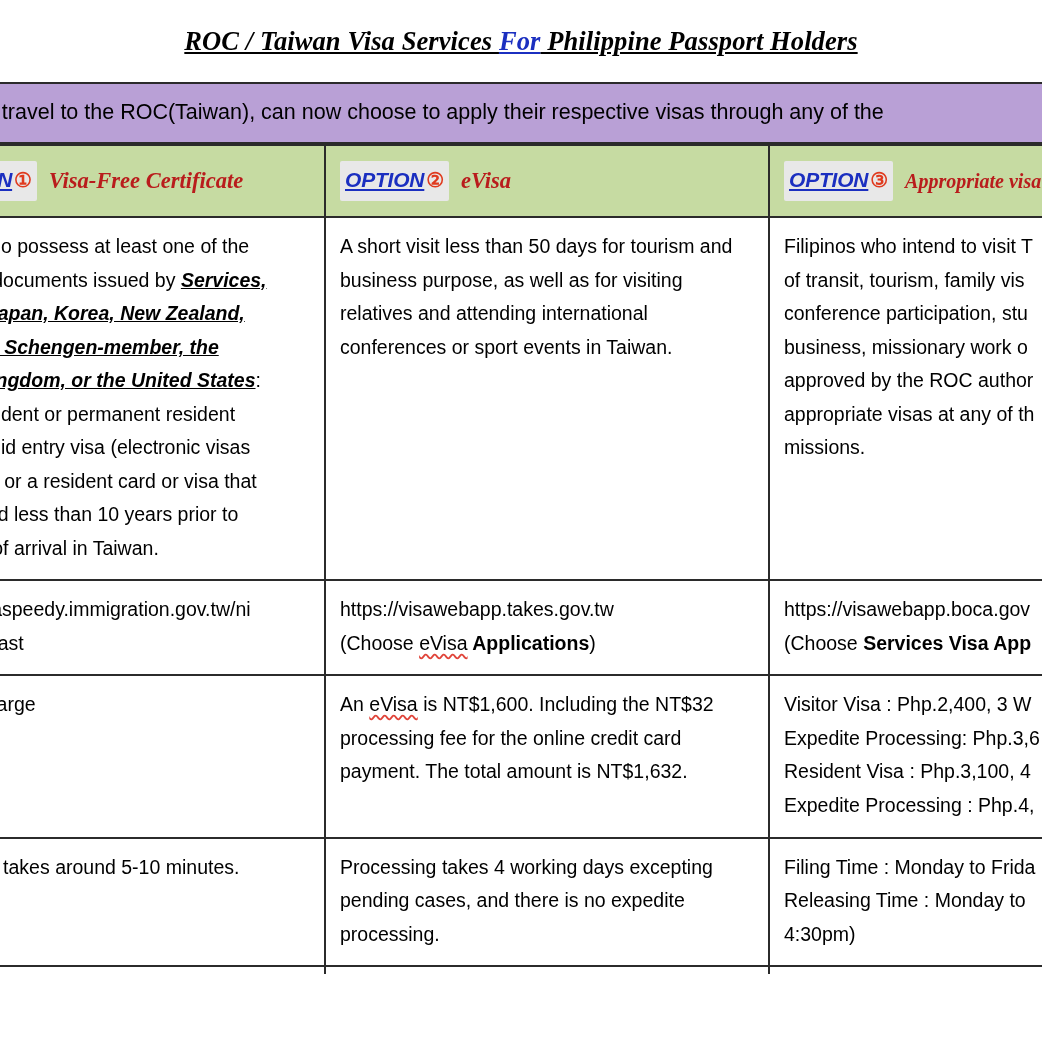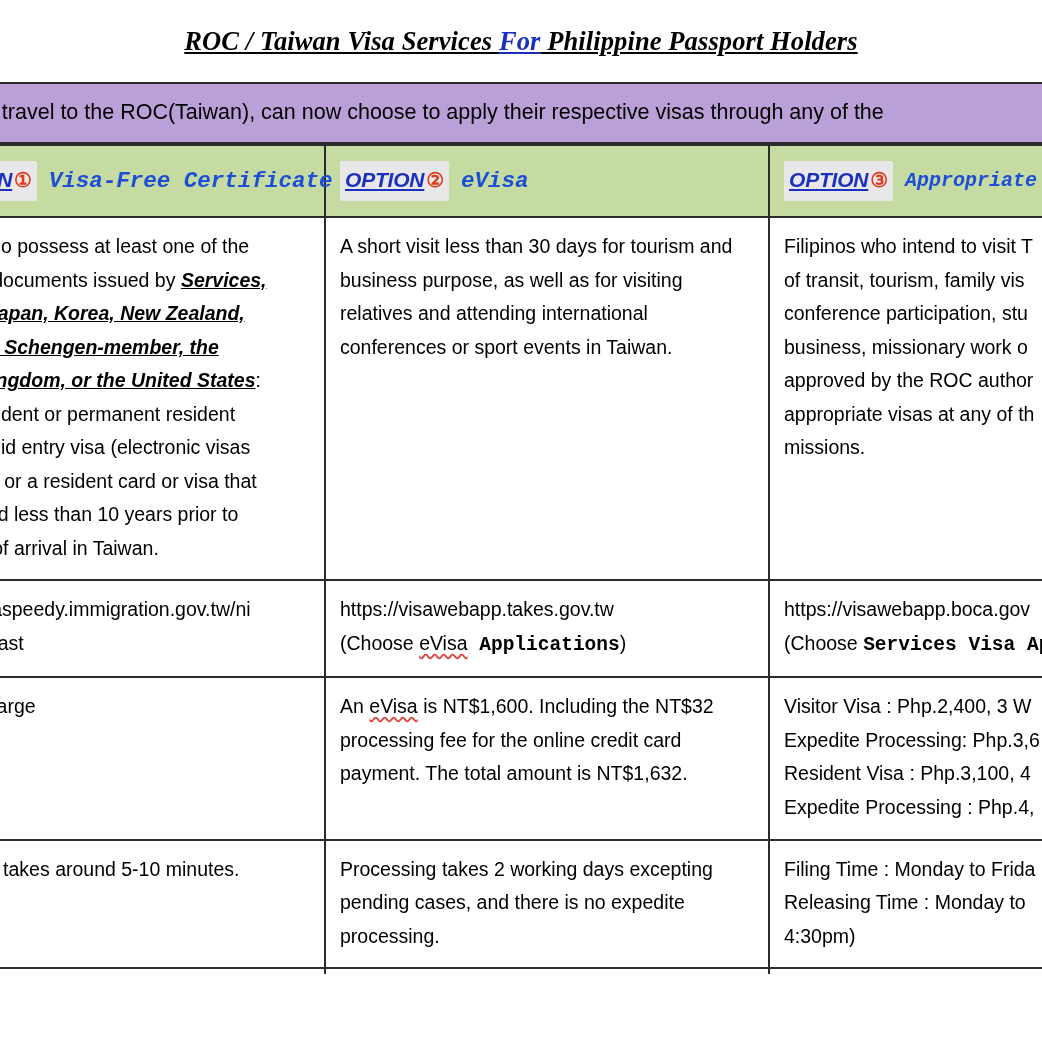--- a/index.html
+++ b/index.html
@@ -115,29 +115,29 @@
   .opt-badge .circnum {
     display: inline-block;
     font-size: 20px;
     text-decoration: none;
     color: #e03a1e;
     font-style: normal;
     font-weight: bold;
     margin-left: 2px;
   }
   .hdr-label {
-    font-family: Liberation Mono, monospace;
+    font-family: Liberation Serif, serif;
     font-size: 22.5px;
     font-weight: bold;
     font-style: italic;
-    color: #1d4ed8;
+    color: #b91c1c;
   }
   .hdr-label.sm { font-size: 20px; }
 
-  .bold { font-weight: bold; font-family: Liberation Mono, monospace; }
+  .bold { font-weight: bold; }
   .bi-u {
     font-weight: bold;
     font-style: italic;
     text-decoration: underline;
   }
   .spell {
     text-decoration: underline;
     text-decoration-style: wavy;
     text-decoration-color: #e0443a;
     text-underline-offset: 3px;
@@ -200,21 +200,21 @@
           <div><span>g documents issued by </span><span class="bi-u">Services,</span></div>
           <div class="bi-u">, Japan, Korea, New Zealand,</div>
           <div class="bi-u">he Schengen-member, the</div>
           <div><span class="bi-u">Kingdom, or the United States</span><span>:</span></div>
           <div>esident or permanent resident</div>
           <div>valid entry visa (electronic visas</div>
           <div>d), or a resident card or visa that</div>
           <div>ired less than 10 years prior to</div>
           <div>e of arrival in Taiwan.</div>
         </td>
-        <td>A short visit less than 30 days for tourism and business purpose, as well as for visiting relatives and attending international conferences or sport events in Taiwan.</td>
+        <td>A short visit less than 50 days for tourism and business purpose, as well as for visiting relatives and attending international conferences or sport events in Taiwan.</td>
         <td>
           <div>Filipinos who intend to visit T</div>
           <div>of transit, tourism, family vis</div>
           <div>conference participation, stu</div>
           <div>business, missionary work o</div>
           <div>approved by the ROC author</div>
           <div>appropriate visas at any of th</div>
           <div>missions.</div>
         </td>
       </tr>
@@ -240,21 +240,21 @@
         <td>
           <div>Visitor Visa : Php.2,400, 3 W</div>
           <div>Expedite Processing: Php.3,6</div>
           <div>Resident Visa : Php.3,100, 4</div>
           <div>Expedite Processing : Php.4,</div>
         </td>
       </tr>
 
       <tr class="row-time">
         <td>ng takes around 5-10 minutes.</td>
-        <td>Processing takes 2 working days excepting pending cases, and there is no expedite processing.</td>
+        <td>Processing takes 4 working days excepting pending cases, and there is no expedite processing.</td>
         <td>
           <div>Filing Time : Monday to Frida</div>
           <div>Releasing Time : Monday to</div>
           <div>4:30pm)</div>
         </td>
       </tr>
 
       <tr class="row-note">
         <td>
           

